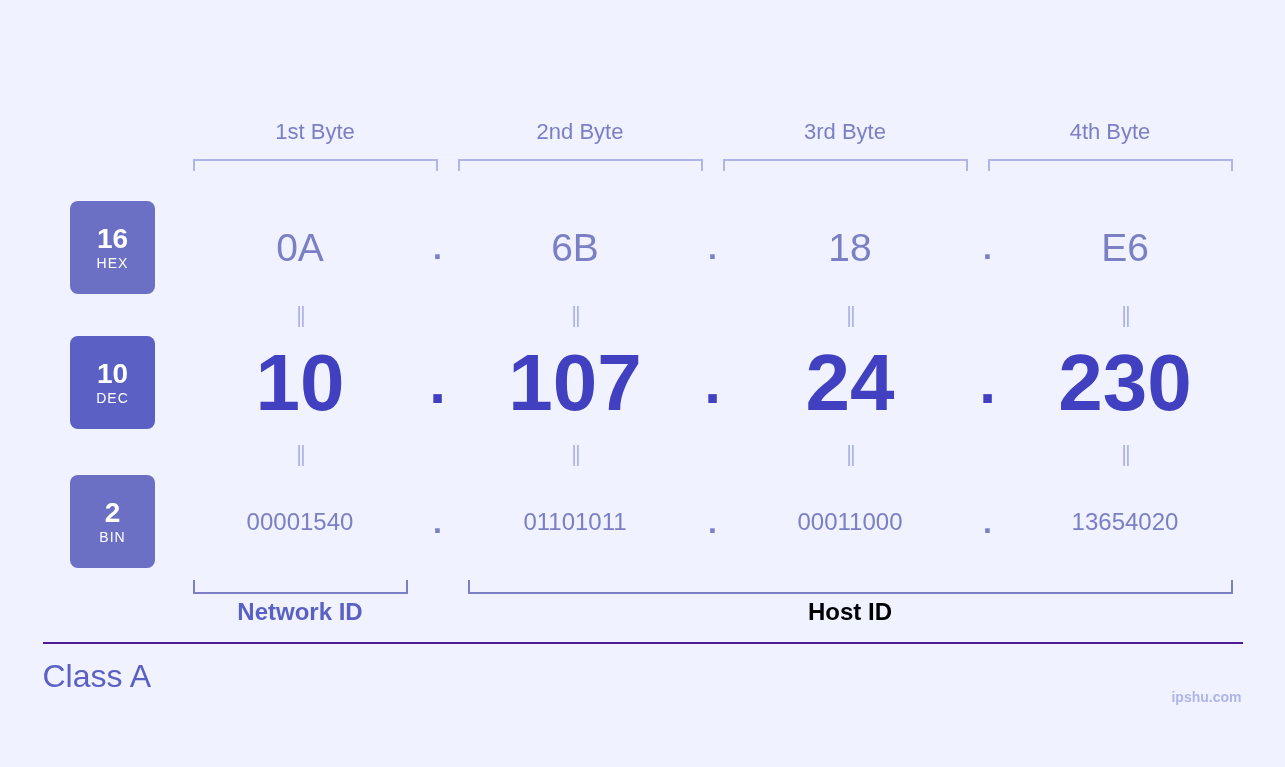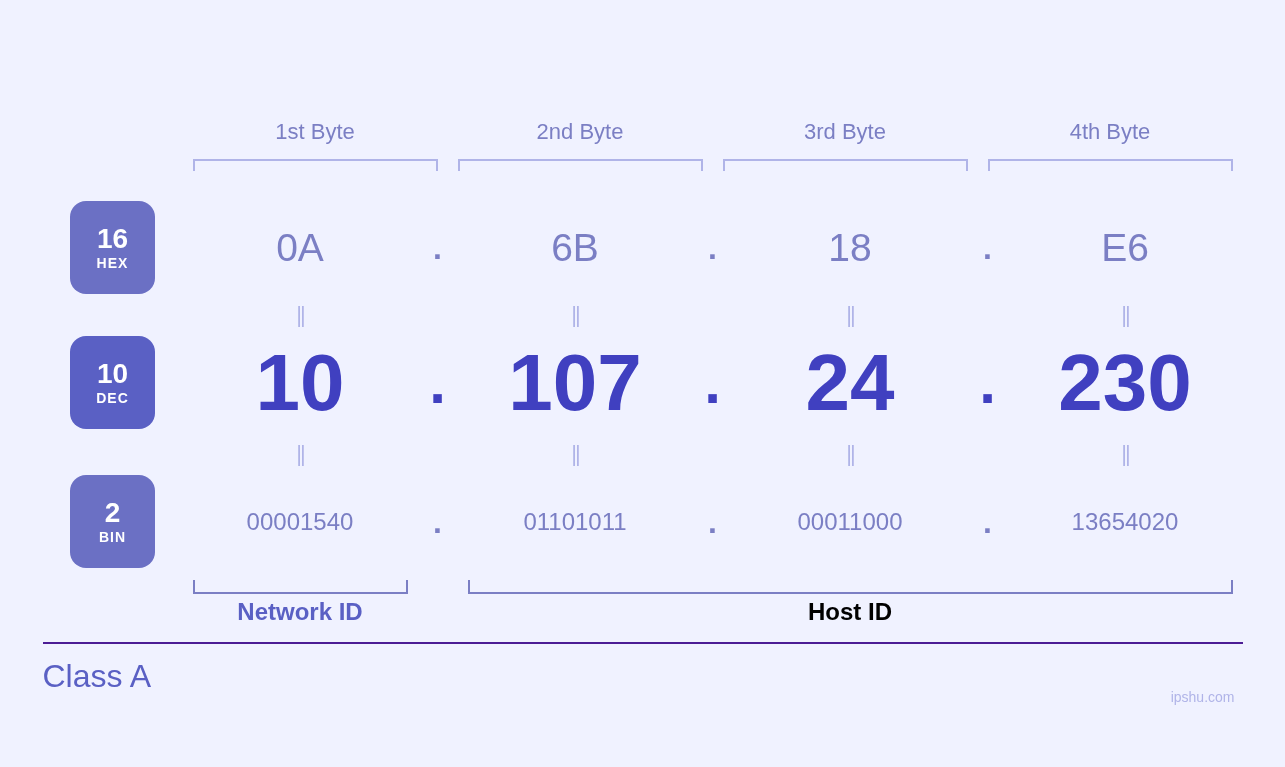--- a/index.html
+++ b/index.html
@@ -59,39 +59,39 @@
     .row {
       display: grid;
       grid-template-columns: 140px 1fr 40px 1fr 40px 1fr 40px 1fr;
       align-items: center;
       margin-bottom: 0;
     }
 
     .base-badge {
       background-color: #6b70c4;
       color: white;
-      border-radius: 16px;
+      border-radius: 8px;
       width: 85px;
       height: 93px;
       display: flex;
       flex-direction: column;
       align-items: center;
       justify-content: center;
       margin: 0 auto;
     }
 
     .base-number {
       font-size: 28px;
       font-weight: bold;
       line-height: 1.1;
     }
 
     .base-label {
       font-size: 14px;
-      font-weight: 700;
+      font-weight: 400;
       letter-spacing: 1px;
     }
 
     .hex-row .base-badge { background-color: #6b70c4; }
     .dec-row .base-badge { background-color: #5a60c4; }
     .bin-row .base-badge { background-color: #6b70c4; }
 
     .byte-value {
       text-align: center;
       color: #7b7fc4;
@@ -193,23 +193,24 @@
 
     .class-label {
       color: #5a60c4;
       font-size: 32px;
       font-weight: 500;
     }
 
     .watermark {
       position: absolute;
       bottom: -10px;
-      right: 8px;
+      right: 1px;
       color: #b0b4e8;
       font-size: 14px;
+      font-weight: bold;
     }
 
     .hex-row { margin-bottom: 0; }
     .dec-row { margin-bottom: 12px; }
     .bin-row { margin-bottom: 0; }
 
   </style>
 </head>
 <body>
 

